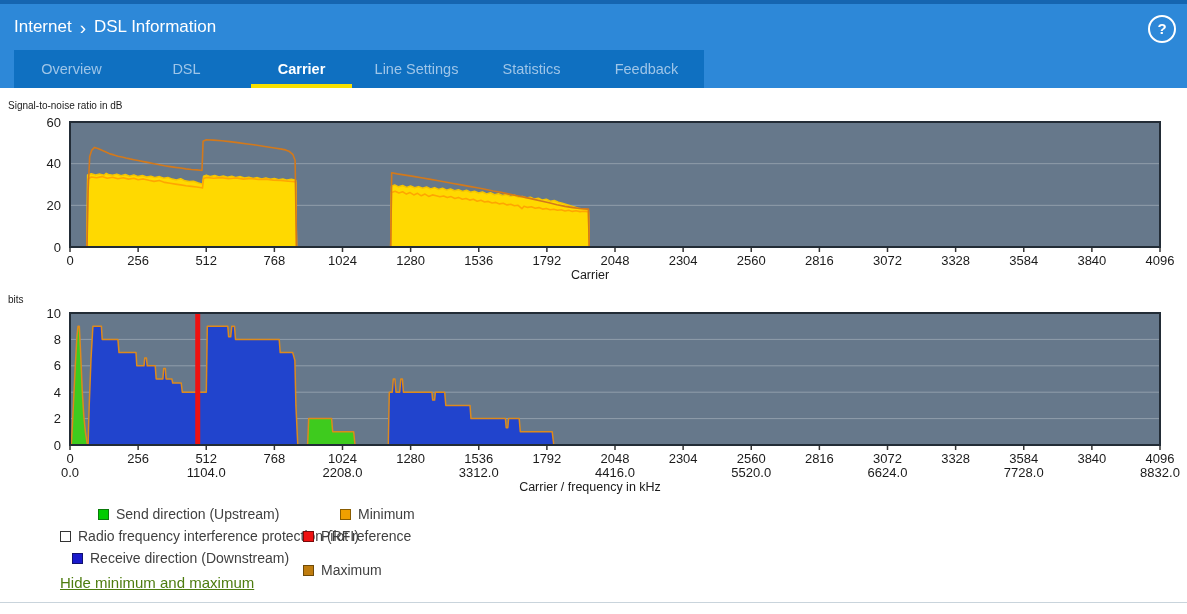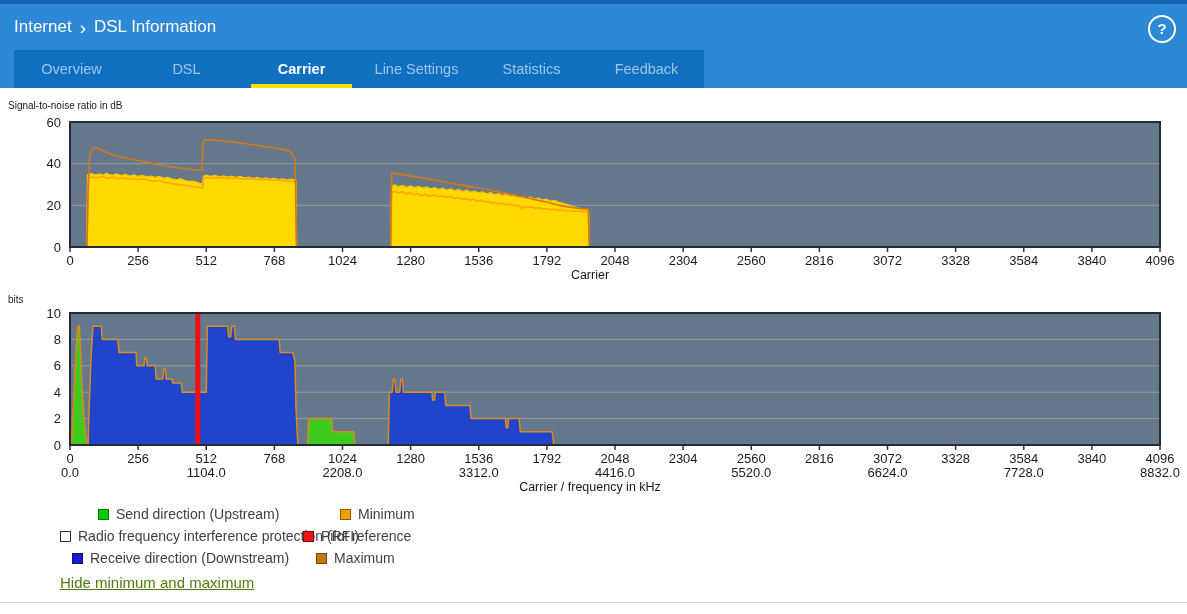--- a/index.html
+++ b/index.html
@@ -202,21 +202,21 @@
       <span>Receive direction (Downstream)</span>
     </div>
     <div class="legend-item" style="left: 303px; top: 506px; margin-left: 37px;">
       <span class="sq" style="background: rgb(240, 160, 0); border-color: rgb(138, 92, 0);"></span>
       <span>Minimum</span>
     </div>
     <div class="legend-item" style="left: 303px; top: 528px;">
       <span class="sq" style="background: rgb(238, 17, 17); border-color: rgb(122, 10, 10);"></span>
       <span>Pilot reference</span>
     </div>
-    <div class="legend-item" style="left: 303px; top: 550px; margin-left: 13px;">
+    <div class="legend-item" style="left: 303px; top: 562px;">
       <span class="sq" style="background: rgb(191, 124, 14); border-color: rgb(110, 74, 8);"></span>
       <span>Maximum</span>
     </div>
   </div>
 
 <a class="hide-link" href="#">Hide minimum and maximum</a>
 
 <div class="bottom-line"></div>
 
 </body></html>

